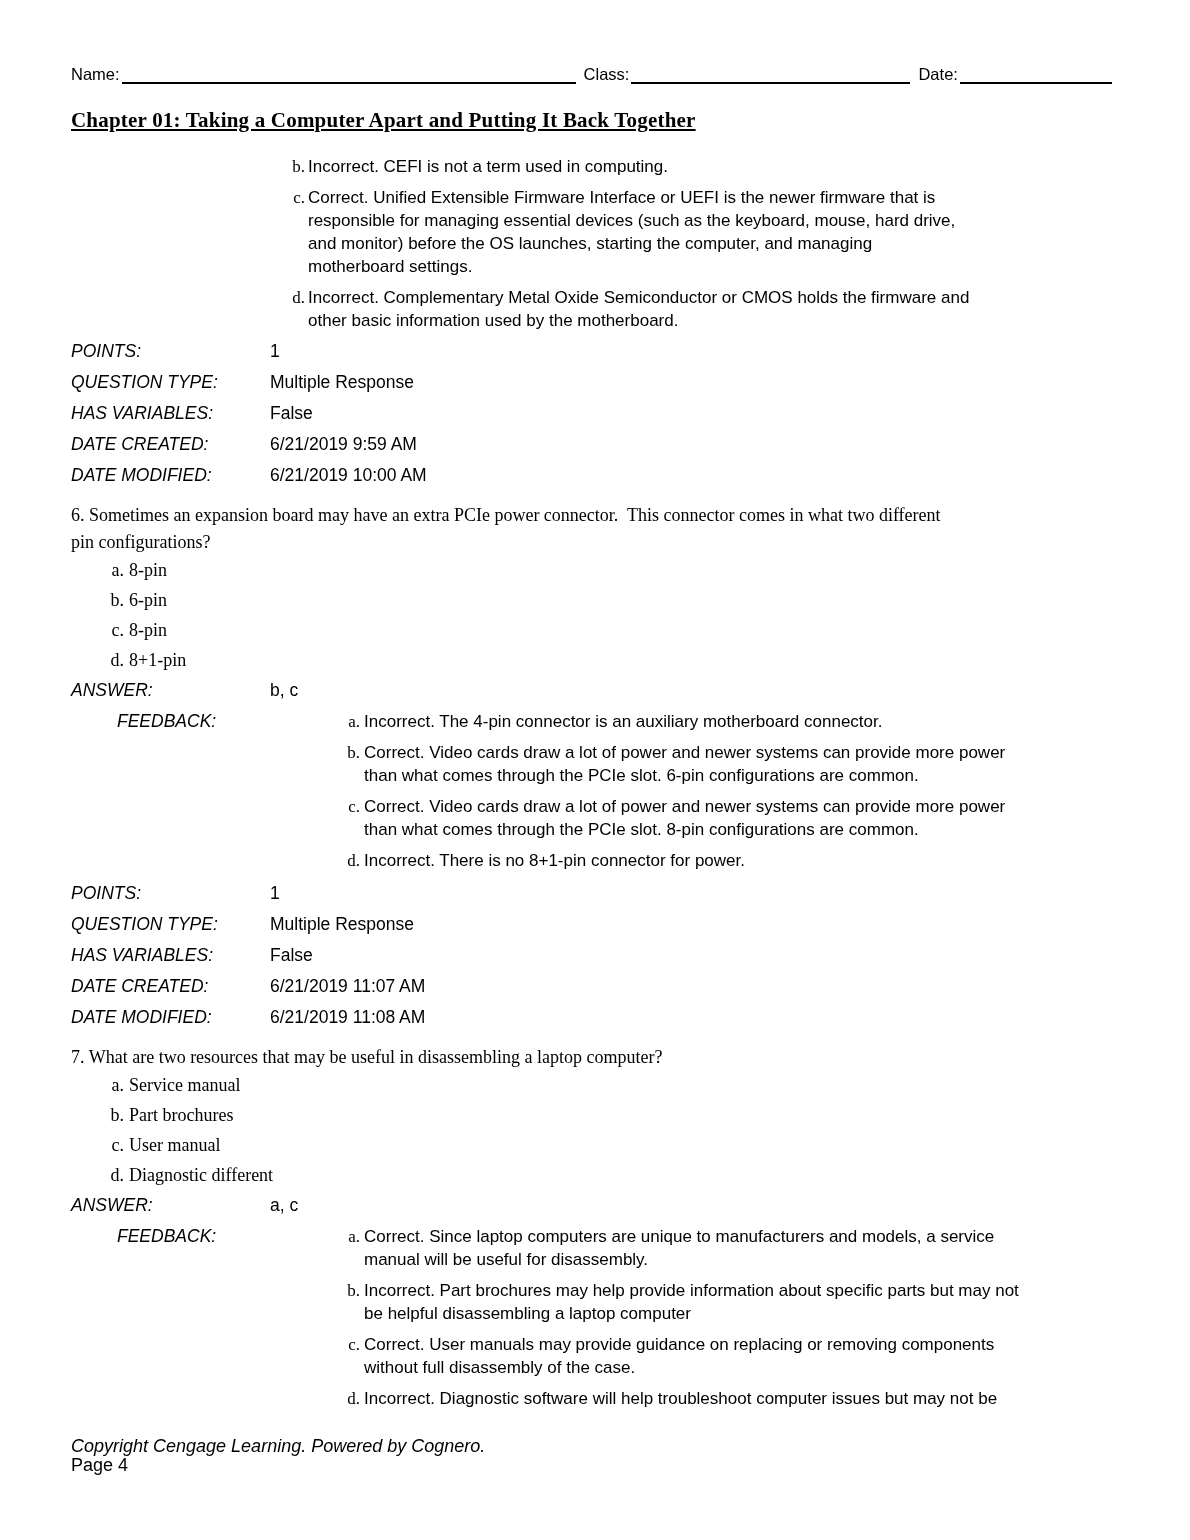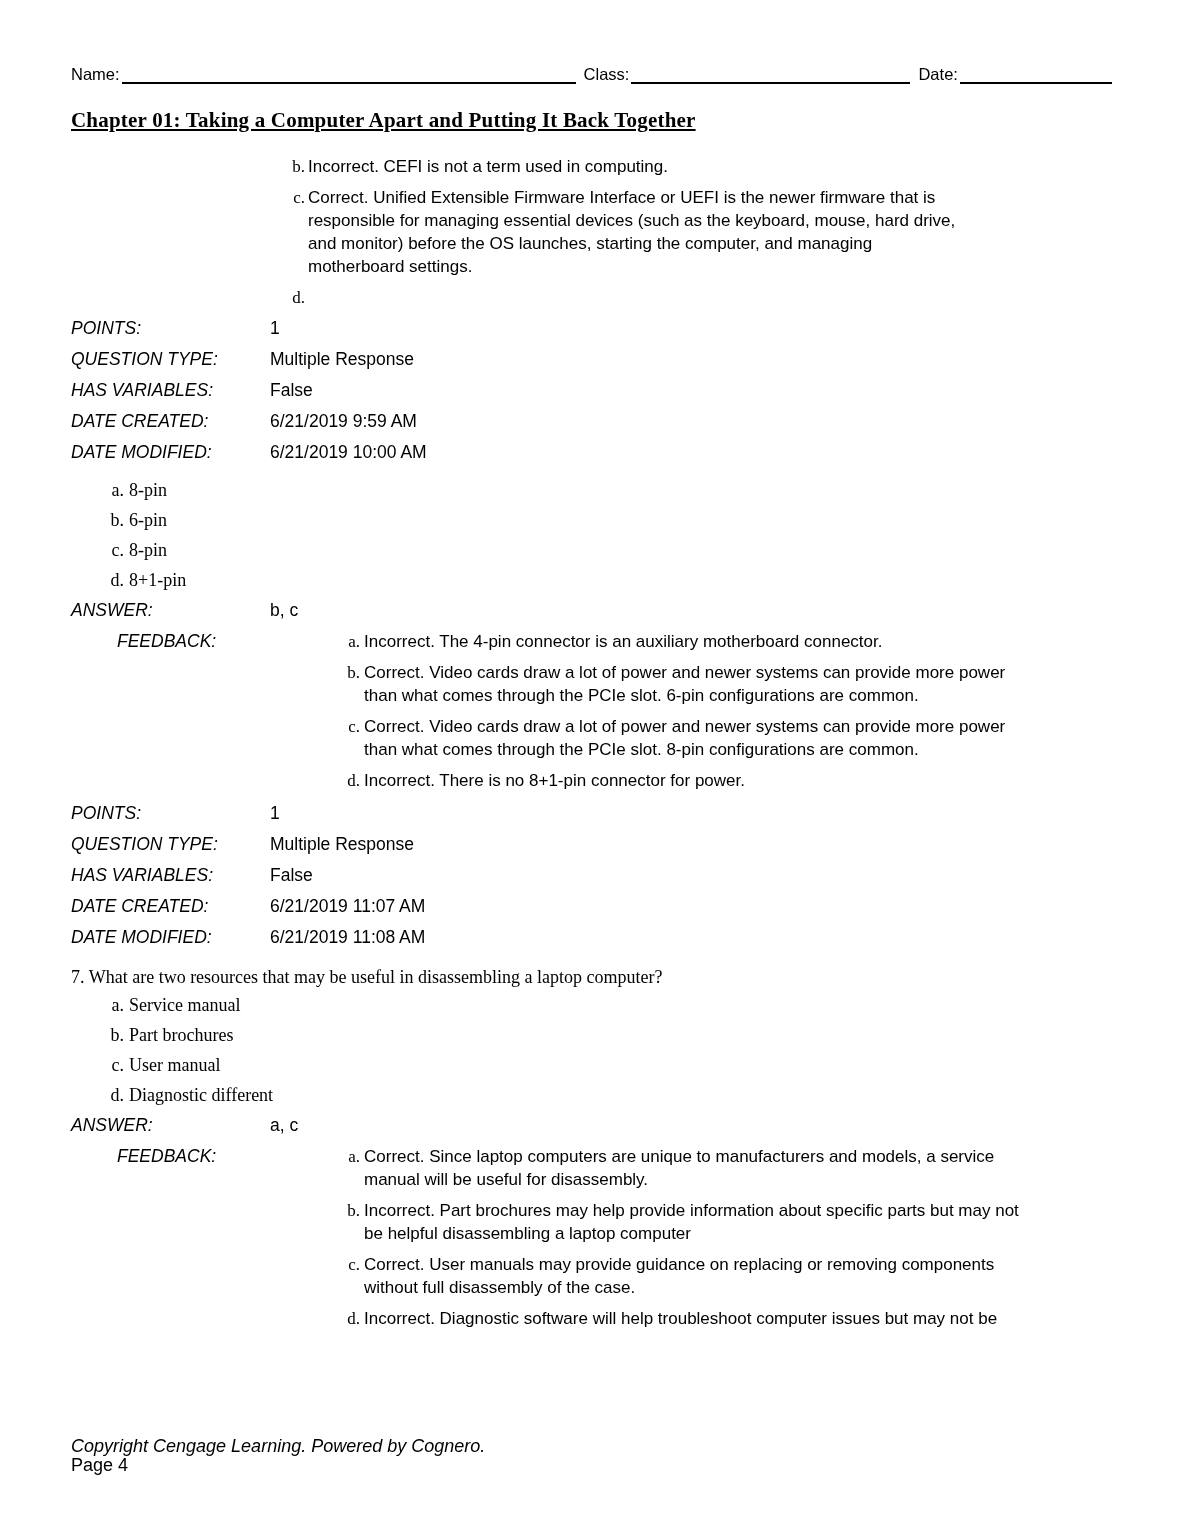--- a/index.html
+++ b/index.html
@@ -93,20 +93,22 @@
     </div>
     <div class="fb-item">
       <span class="fb-letter">c.</span>
       <span class="fb-text">Correct. Unified Extensible Firmware Interface or UEFI is the newer firmware that is
 responsible for managing essential devices (such as the keyboard, mouse, hard drive,
 and monitor) before the OS launches, starting the computer, and managing
 motherboard settings.</span>
     </div>
     <div class="fb-item">
       <span class="fb-letter">d.</span>
+      <span class="fb-text">Incorrect. Complementary Metal Oxide Semiconductor or CMOS holds the firmware and
+other basic information used by the motherboard.</span>
     </div>
   </div>
 
   <div class="meta">
     <div class="meta-row">
       <span class="meta-label">POINTS:</span>
       <span class="meta-value">1</span>
     </div>
     <div class="meta-row">
       <span class="meta-label">QUESTION TYPE:</span>
@@ -120,20 +122,22 @@
       <span class="meta-label">DATE CREATED:</span>
       <span class="meta-value">6/21/2019 9:59 AM</span>
     </div>
     <div class="meta-row">
       <span class="meta-label">DATE MODIFIED:</span>
       <span class="meta-value">6/21/2019 10:00 AM</span>
     </div>
   </div>
 
   <div class="question">
+    <div class="q-text">6. Sometimes an expansion board may have an extra PCIe power connector.  This connector comes in what two different
+pin configurations?</div>
     <div class="opts">
       <div class="opt">
         <span class="opt-letter">a.</span>
         <span>8-pin</span>
       </div>
       <div class="opt">
         <span class="opt-letter">b.</span>
         <span>6-pin</span>
       </div>
       <div class="opt">

